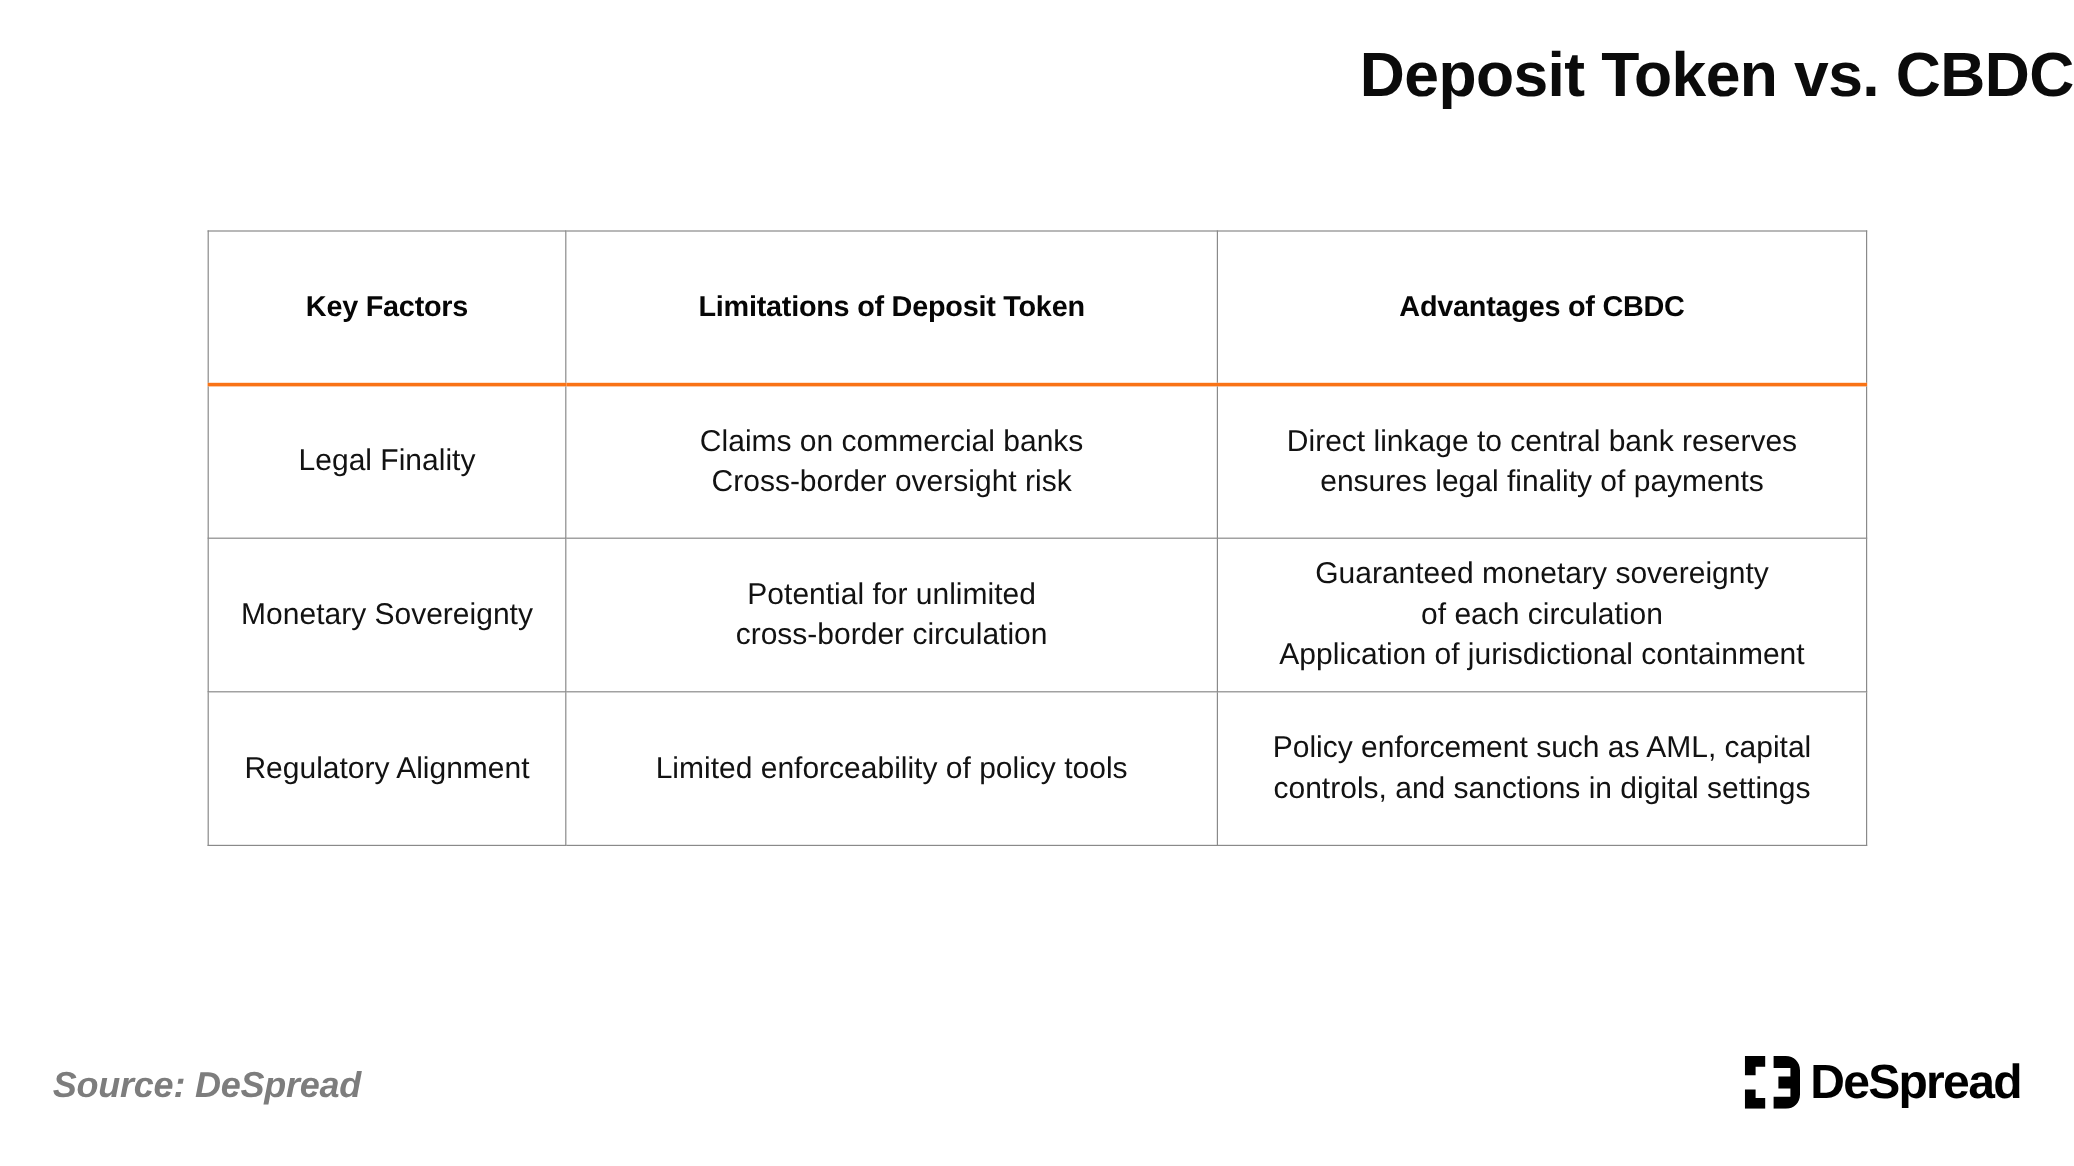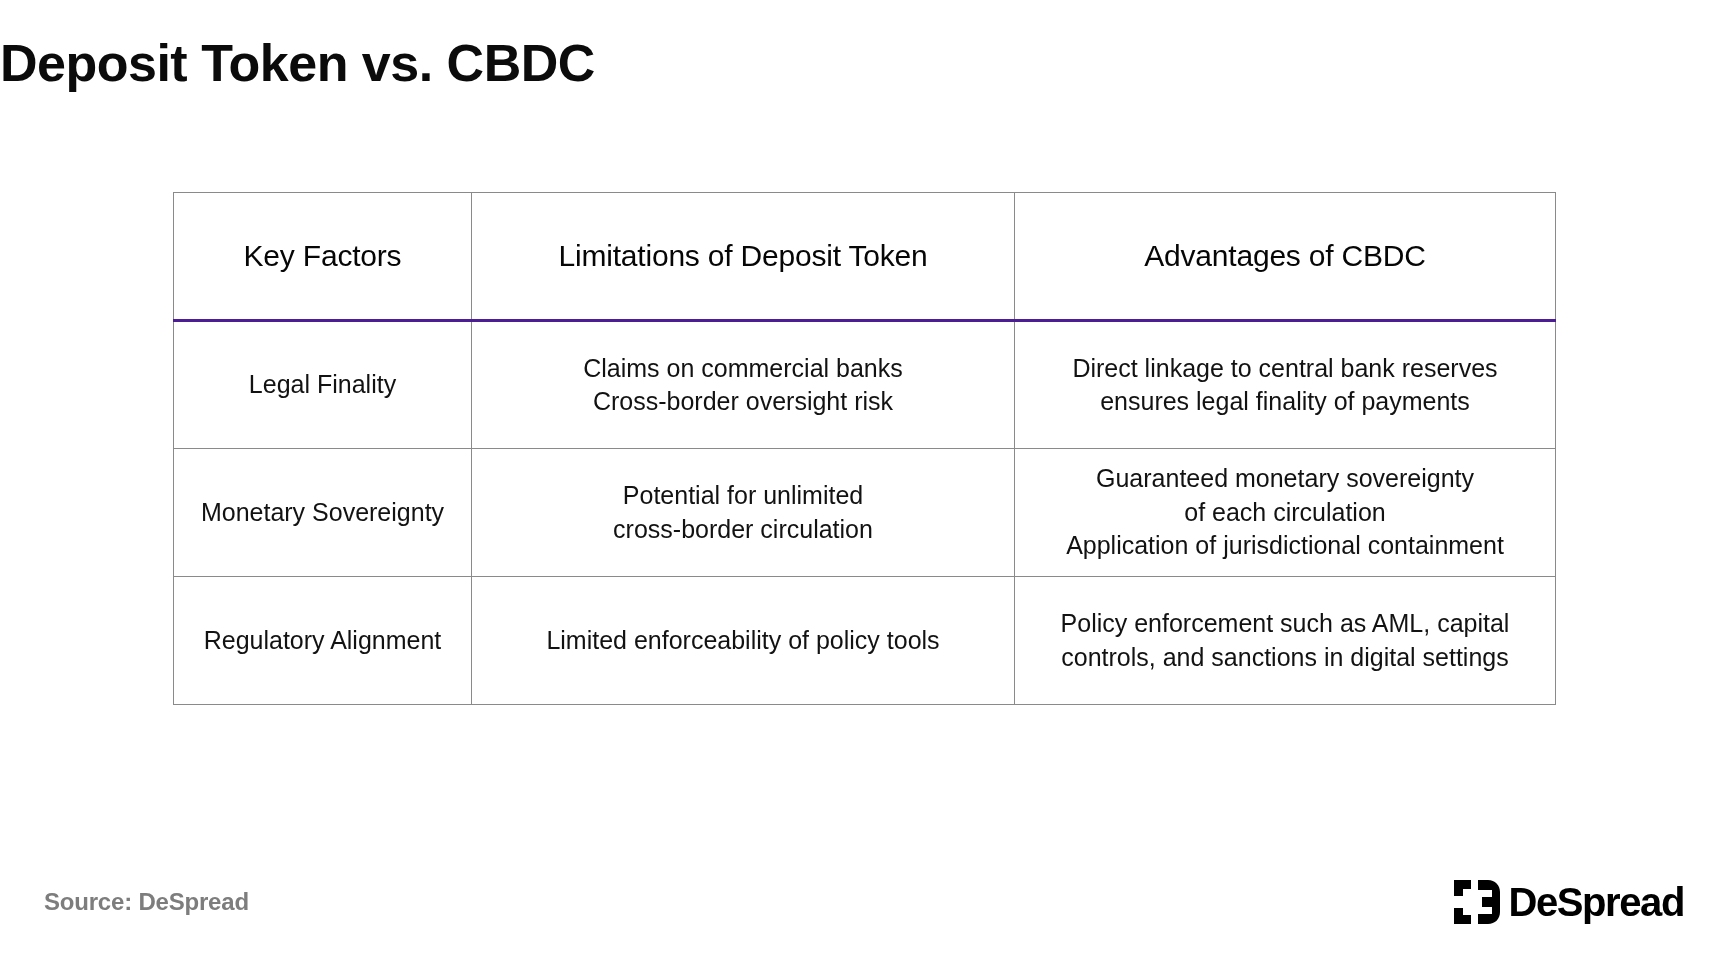--- a/index.html
+++ b/index.html
@@ -17,21 +17,21 @@
   }
   .page {
     width: 1728px;
     height: 972px;
     position: relative;
     box-sizing: border-box;
   }
 
   
   .header {
-    text-align: left;
+    text-align: right;
     padding-top: 34px;
   }
   .title {
     font-size: 52px;
     font-weight: 700;
     letter-spacing: -0.5px;
     line-height: 1.12;
     color: #0b0b0b;
     margin: 0;
   }
@@ -65,25 +65,25 @@
     border-left: 1px solid #8a8a8a;
     border-right: 1px solid #8a8a8a;
     border-top: 1px solid #8a8a8a;
     border-bottom: 1px solid #8a8a8a;
     text-align: center;
     vertical-align: middle;
     padding: 10px 14px;
     box-sizing: border-box;
   }
   table.compare thead th {
-    font-size: 30px;
-    font-weight: 400;
+    font-size: 24px;
+    font-weight: 700;
     color: #060606;
     height: 128px;
-    border-bottom: 3px solid #4c1d95;
+    border-bottom: 3px solid #f97316;
     letter-spacing: -0.2px;
   }
   table.compare tbody td {
     font-size: 25px;
     font-weight: 400;
     color: #121212;
     line-height: 1.34;
     height: 128px;
   }
   table.compare tbody tr:last-child td {
@@ -99,21 +99,22 @@
     position: absolute;
     left: 0;
     top: 880px;
     width: 1728px;
     height: 92px;
   }
   .source {
     position: absolute;
     left: 44px;
     top: 8px;
-    font-size: 24px;
+    font-size: 30px;
+    font-style: italic;
     font-weight: 600;
     color: #7d7d7d;
     letter-spacing: -0.2px;
   }
   .brand {
     position: absolute;
     right: 44px;
     top: 0px;
     display: flex;
     align-items: center;

